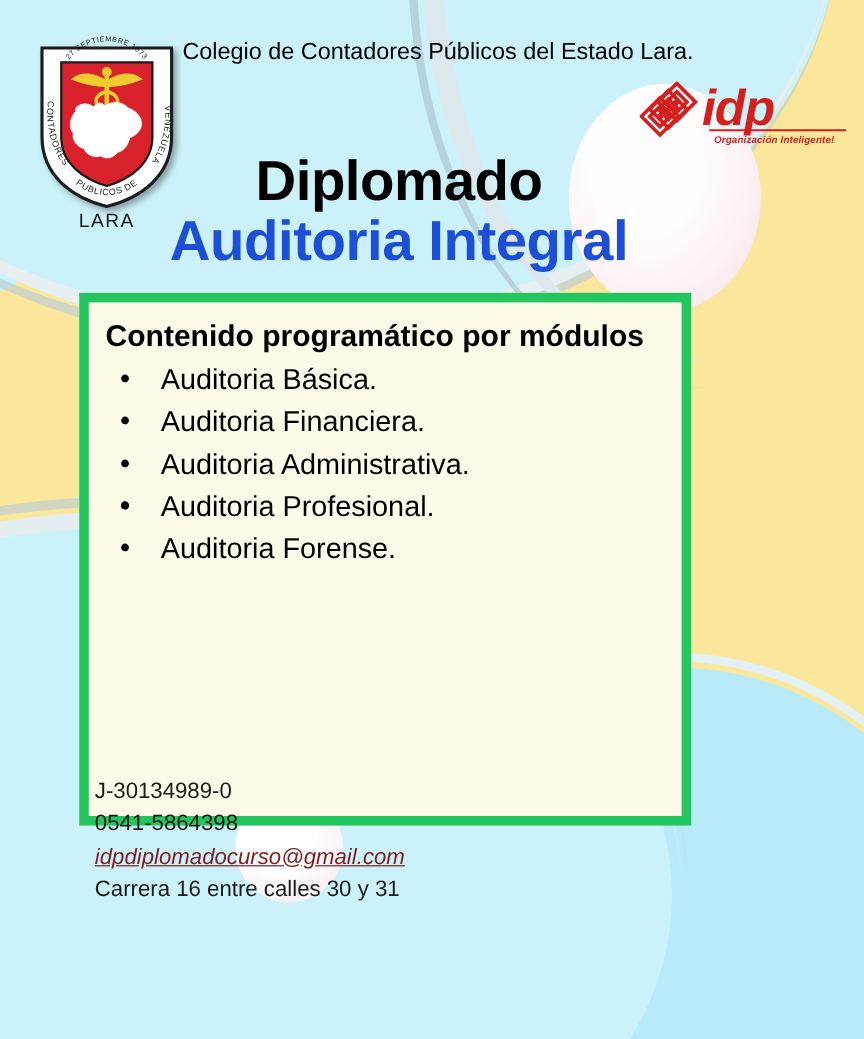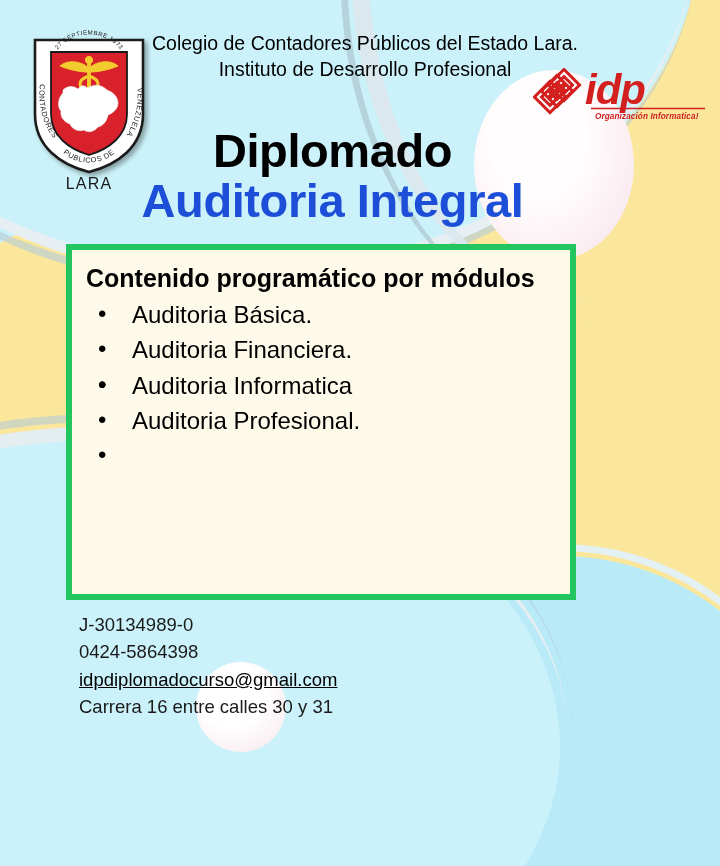--- a/index.html
+++ b/index.html
@@ -273,24 +273,24 @@
     letter-spacing: -0.4px;
     font-family: "Liberation Sans", sans-serif;
   }
 
   
   .content-box {
     position: absolute;
     left: 66px;
     top: 244px;
     width: 510px;
-    height: 356px;
+    height: 444px;
     box-sizing: border-box;
     background: #fdfaea;
-    border: 6px solid #22c55e;
+    border: 8px solid #22c55e;
     padding: 12px 14px 8px 14px;
   }
   .content-heading {
     font-size: 25px;
     font-weight: bold;
     color: #000000;
     line-height: 1.32;
     margin: 0 0 2px 0;
     font-family: "Liberation Sans", sans-serif;
   }
@@ -312,32 +312,33 @@
     left: 12px;
     top: -1px;
     font-size: 24px;
     line-height: 1.47;
   }
 
   
   .contact-block {
     position: absolute;
     left: 79px;
-    top: 611px;
+    top: 645px;
     font-size: 18.5px;
     color: #1a1a1a;
     line-height: 1.48;
     font-family: "Liberation Sans", sans-serif;
   }
   .contact-line { white-space: nowrap; }
   .contact-email {
-    color: #000000;
+    color: #7f1d1d;
     text-decoration: underline;
     white-space: nowrap;
     display: inline-block;
+    font-style: italic;
   }
 </style>
 </head>
 <body>
 
 <div id="flyer">
 
   <div class="bg-layer bg-yellow-rightfill"></div>
   <div class="bg-layer bg-yellow-right"></div>
   <div class="bg-layer bg-yellow-main"></div>
@@ -412,21 +413,20 @@
                C 67 110 61 111 57 108 C 51 110 45 107 43 102 C 37 100 33 95 34 89
                C 30 85 31 76 36 71 Z" fill="#ffffff" stroke="#efefef" stroke-width="0.6"></path>
       <path d="M 38 72 C 36 70 34 72 35 75 C 36 77 39 76 40 74 Z" fill="#ffffff"></path>
 
       <text x="62" y="167" text-anchor="middle" font-family="'Liberation Sans', sans-serif" font-size="16" fill="#1a1a1a" letter-spacing="1.2">LARA</text>
     </svg>
   </div>
 
   <div class="header-text">
     <div>Colegio de Contadores Públicos del Estado Lara.</div>
-    <div>Instituto de Desarrollo Profesional</div>
   </div>
 
   <div class="idp-logo">
     <svg viewBox="0 0 176 56" width="176" height="56" xmlns="http://www.w3.org/2000/svg">
 
       <g>
         <g transform="translate(0,12)">
           <g fill="none" stroke="#d41f1f" stroke-width="3">
             <rect x="6" y="6" width="22" height="22" transform="rotate(45 17 17)"></rect>
             <rect x="11" y="11" width="12" height="12" transform="rotate(45 17 17)"></rect>
@@ -447,60 +447,61 @@
           </g>
           <rect x="14.5" y="14.5" width="5" height="5" transform="rotate(45 17 17)" fill="#d41f1f"></rect>
         </g>
       </g>
 
       <text x="52" y="36" font-family="'Liberation Sans', sans-serif" font-size="42" font-weight="bold" font-style="italic" fill="#d41f1f" letter-spacing="-1">idp</text>
 
       <line x1="58" y1="40.5" x2="172" y2="40.5" stroke="#d41f1f" stroke-width="1.6"></line>
     </svg>
   </div>
-  <div class="idp-tagline">Organización Informatica!</div>
+  <div class="idp-tagline">Organización Inteligente!</div>
 
   <div class="title-block">
     <div class="title-line1">Diplomado</div>
     <div class="title-line2">Auditoria Integral</div>
   </div>
 
   <div class="content-box">
     <div class="content-heading">Contenido programático por módulos</div>
     <ul class="module-list">
       <li class="module-item">
         <span class="bullet">•</span>
         <span>Auditoria Básica.</span>
       </li>
       <li class="module-item">
         <span class="bullet">•</span>
         <span>Auditoria Financiera.</span>
       </li>
       <li class="module-item">
         <span class="bullet">•</span>
-      </li>
-      <li class="module-item">
-        <span class="bullet">•</span>
-      </li>
-      <li class="module-item">
-        <span class="bullet">•</span>
-        <span>Auditoria Informatica</span>
+        <span>Auditoria Administrativa.</span>
+      </li>
+      <li class="module-item">
+        <span class="bullet">•</span>
+      </li>
+      <li class="module-item">
+        <span class="bullet">•</span>
       </li>
       <li class="module-item">
         <span class="bullet">•</span>
         <span>Auditoria Profesional.</span>
       </li>
       <li class="module-item">
         <span class="bullet">•</span>
+        <span>Auditoria Forense.</span>
       </li>
     </ul>
   </div>
 
   <div class="contact-block">
     <div class="contact-line">J-30134989-0</div>
-    <div class="contact-line">0424-5864398</div>
+    <div class="contact-line">0541-5864398</div>
     <div class="contact-line">
       <span class="contact-email">idpdiplomadocurso@gmail.com</span>
     </div>
     <div class="contact-line">Carrera 16 entre calles 30 y 31</div>
   </div>
 
 </div>
 
 </body></html>

